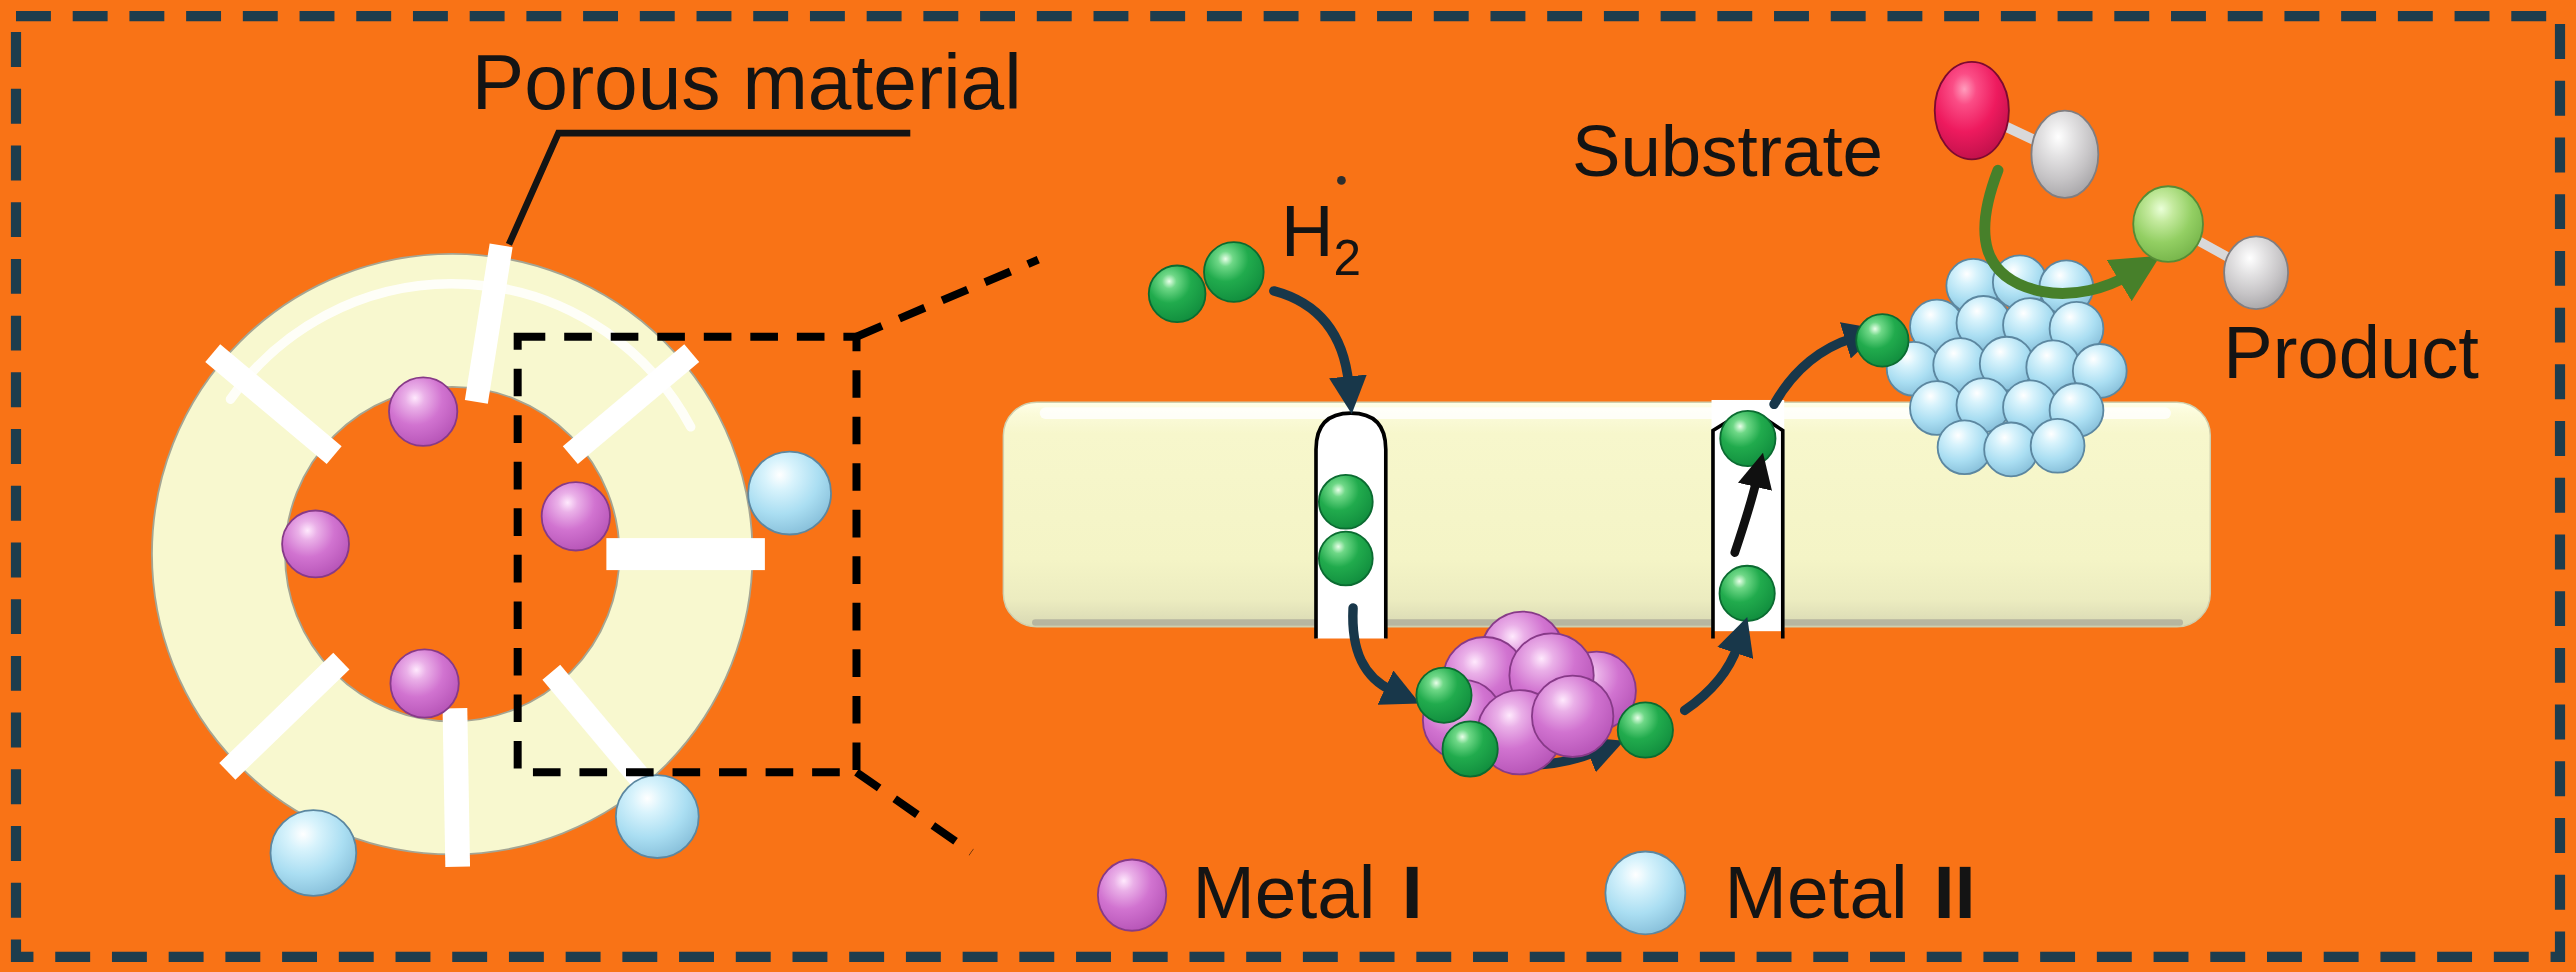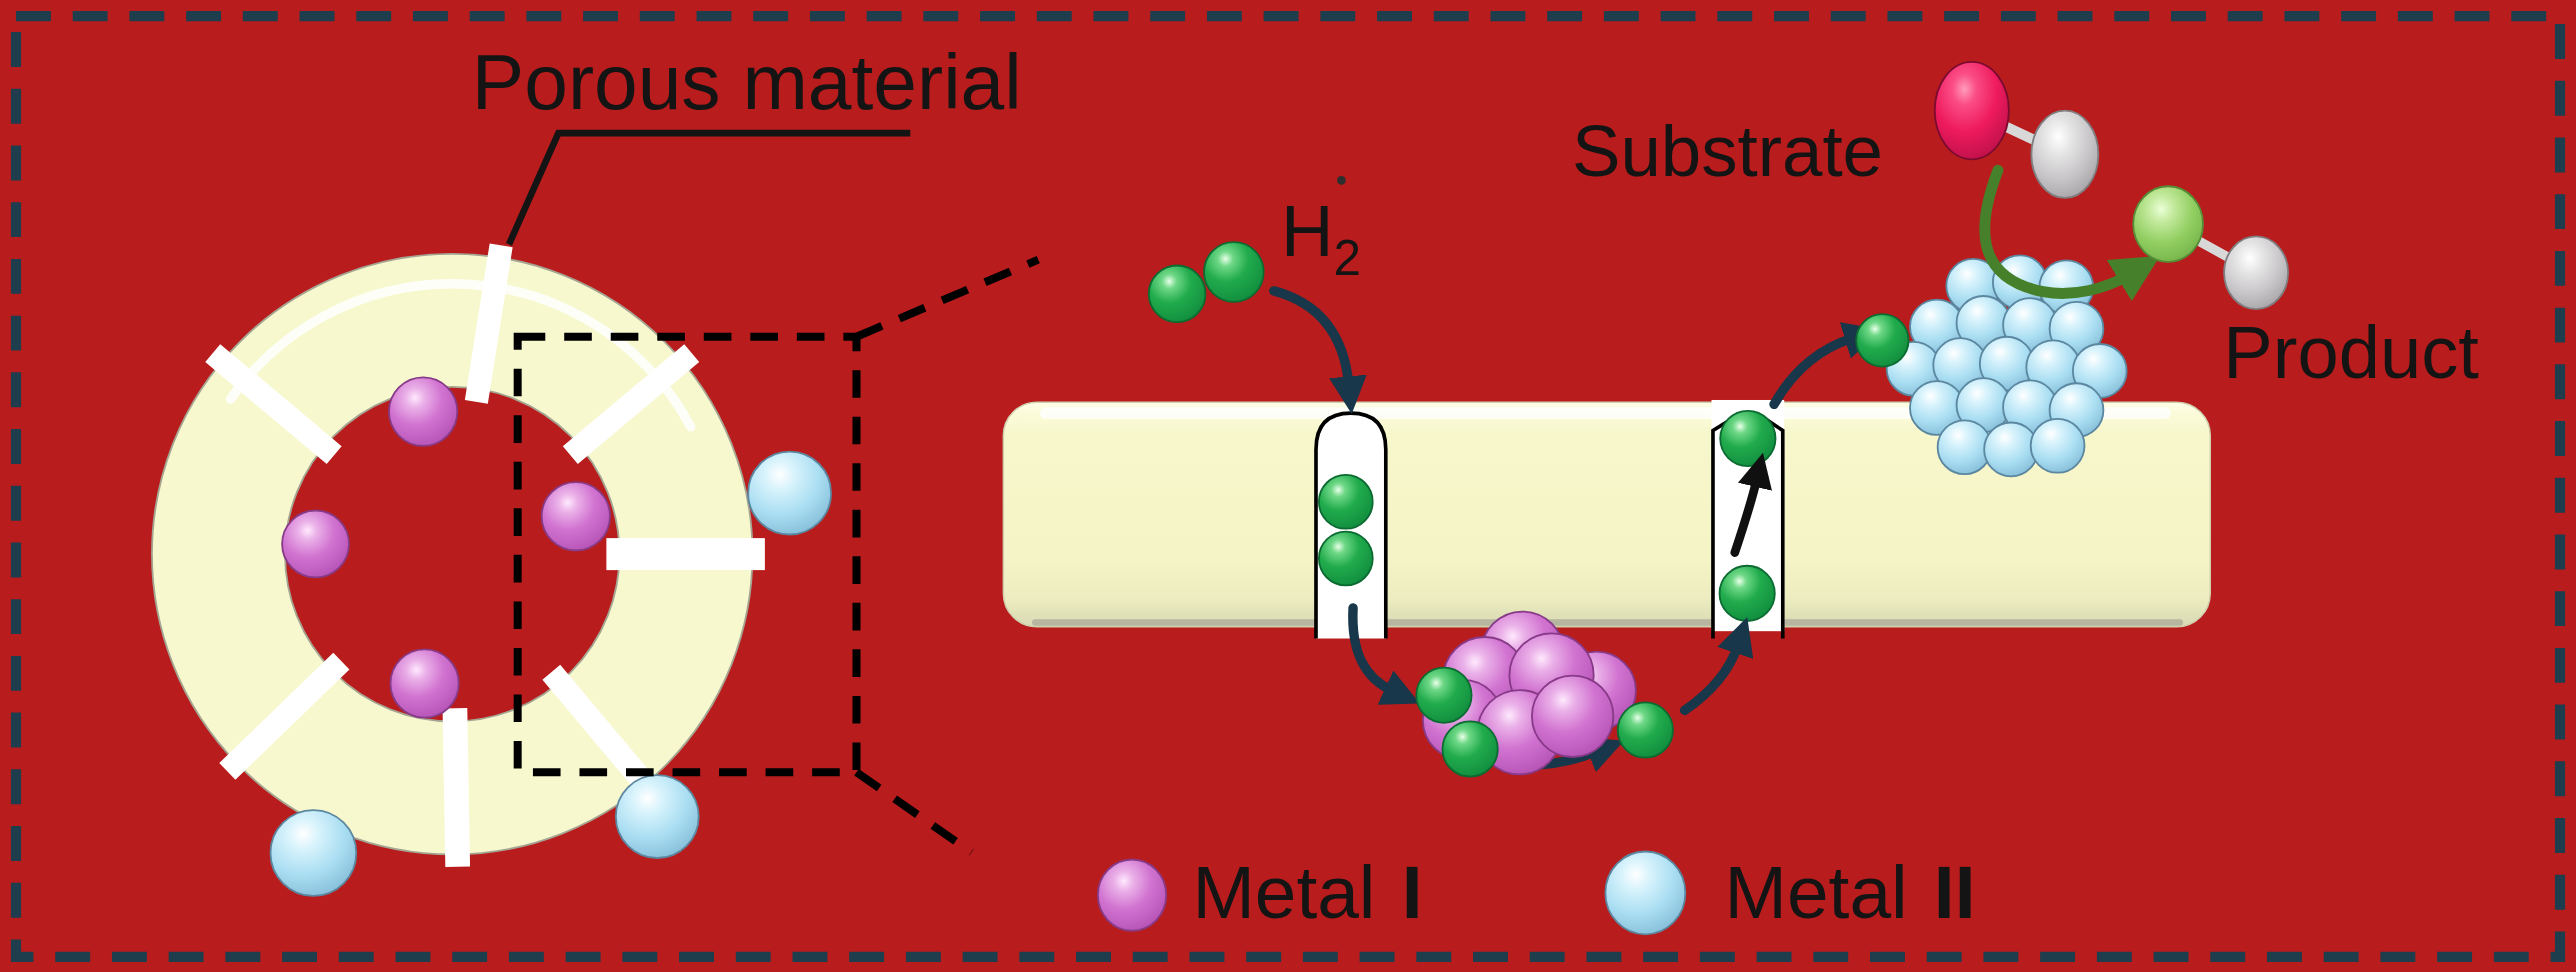--- a/index.html
+++ b/index.html
@@ -1,17 +1,17 @@
 <!DOCTYPE html>
 <html style="font-size:11.6px"><head>
 <meta charset="utf-8">
 <style>
   html,body{margin:0;padding:0;background:#ffffff;}
   body{font-family:"Liberation Sans", sans-serif;}
-  #stage{position:relative;width:2576px;height:973px;background:#b91c1c;overflow:hidden;}
+  #stage{position:relative;width:2576px;height:973px;background:#f97316;overflow:hidden;}
   svg{display:block;}
   text{fill:#141414;}
   .lbl{font-family:"Liberation Sans", sans-serif;}
 </style>
 </head>
 <body>
 
 <div id="stage">
 <svg width="2576" height="973" viewBox="0 0 3543 1338" xmlns="http://www.w3.org/2000/svg">
   <defs>

